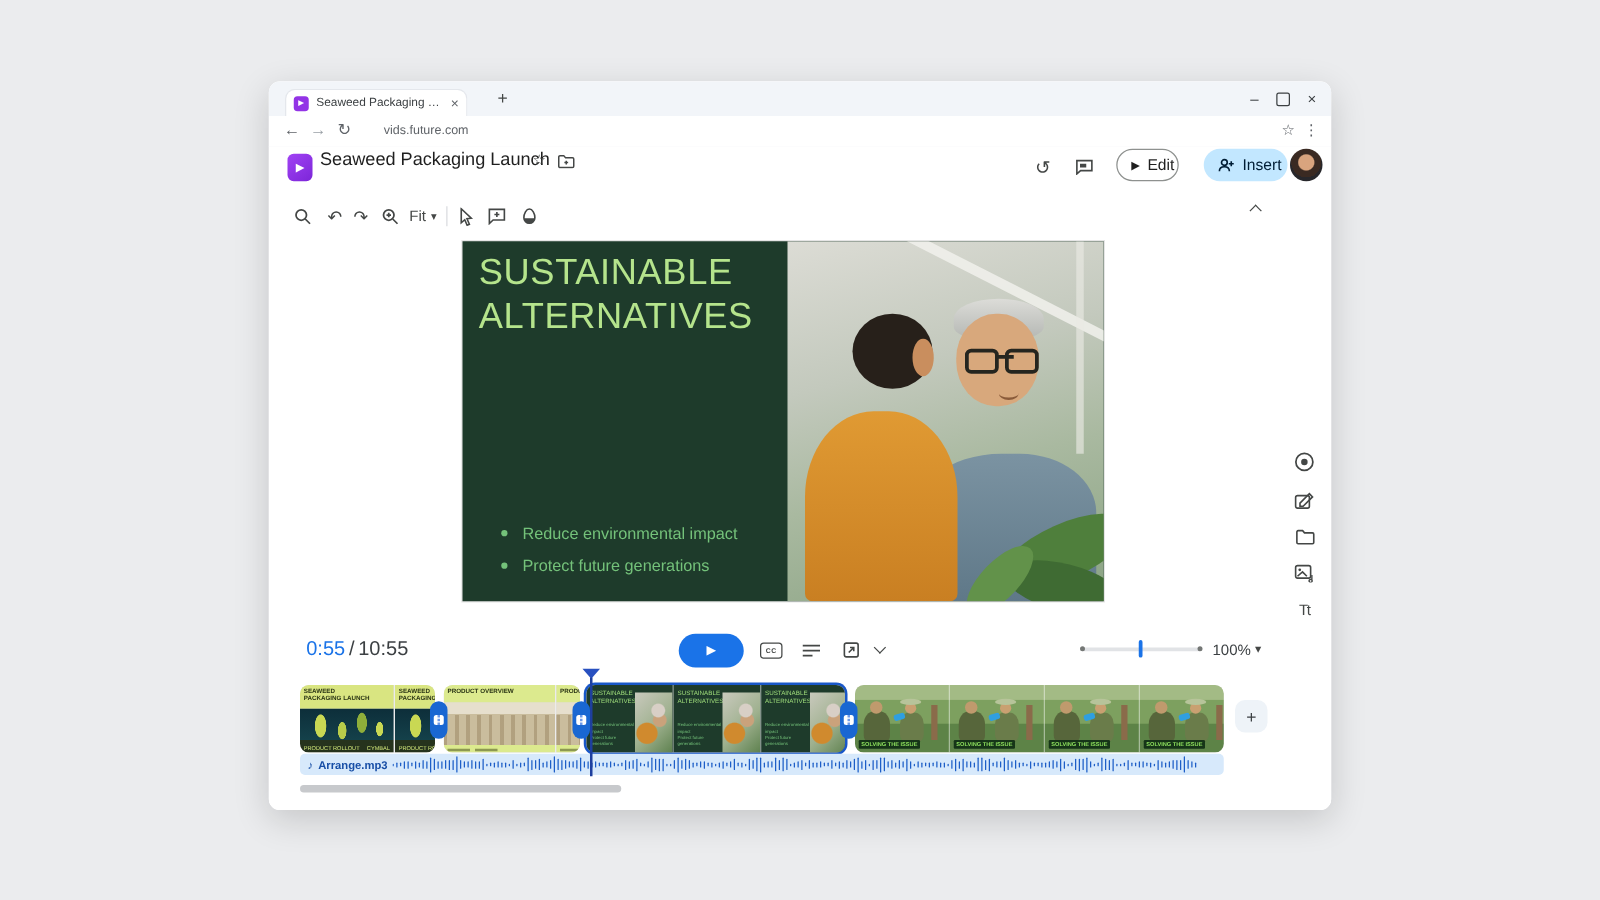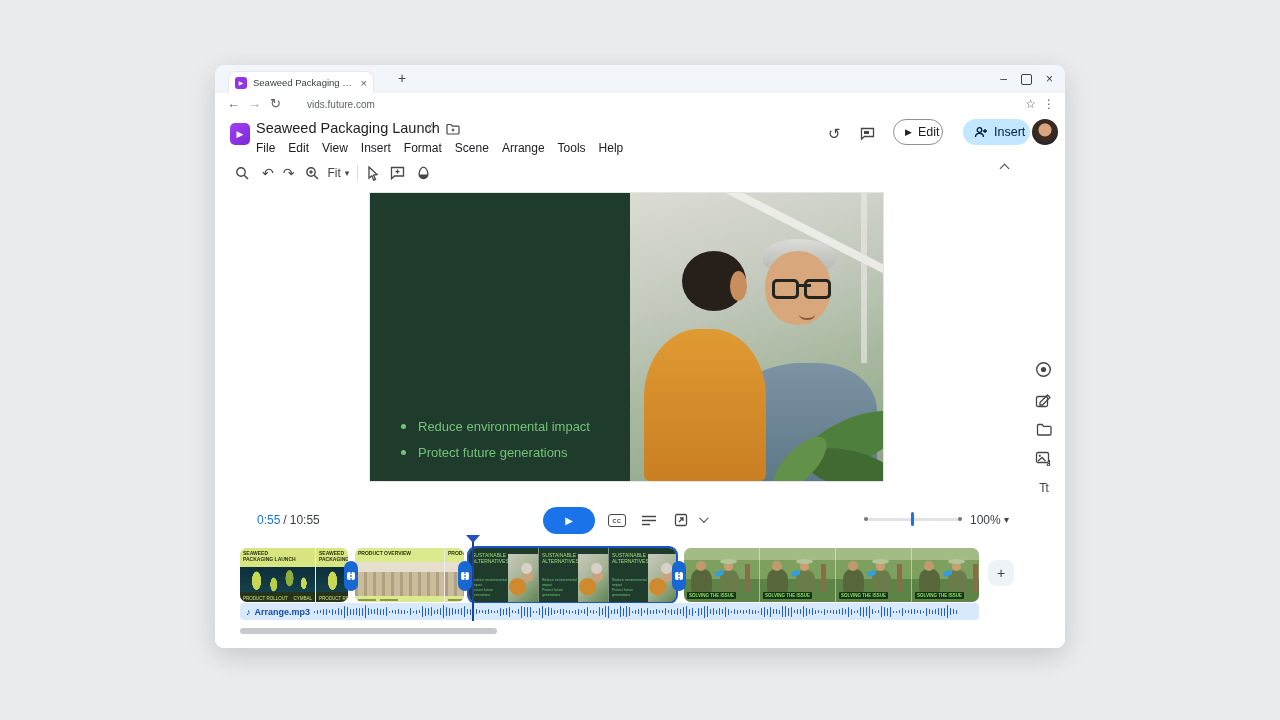--- a/index.html
+++ b/index.html
@@ -77,21 +77,21 @@
   .gl{position:absolute;top:86px;width:21px;height:14px;border:3px solid #25251f;border-radius:5px;}
   .gl.r{right:52px;} .gl.l{right:84px;}
   .gl-bridge{position:absolute;right:72px;top:91px;width:14px;height:3px;background:#25251f;}
   .smile{position:absolute;right:68px;top:116px;width:16px;height:9px;border-bottom:2px solid #8a5b3a;border-radius:50%;}
   
   .rail{position:absolute;left:820px;top:244px;display:flex;flex-direction:column;gap:15px;align-items:center;color:#444746;}
   .rail .tt{font-size:12px;letter-spacing:-1px;color:#444746;}
   
   .timeline{position:absolute;left:0;top:388px;right:0;height:143px;background:#fff;}
   .ctr{position:absolute;top:0;height:30px;display:flex;align-items:center;}
-  .time{left:42px;font-size:12px;color:#3c4043;}
+  .time{left:30px;font-size:16px;color:#3c4043;}
   .time .cur{color:#1a73e8;}
   .tplay{position:absolute;left:328px;top:2px;width:52px;height:27px;border-radius:14px;background:#1a73e8;
     color:#fff;display:flex;align-items:center;justify-content:center;font-size:10px;}
   .cc-box{border:1.3px solid #444746;border-radius:3px;width:16px;height:11px;font-size:5.5px;font-weight:bold;
     display:flex;align-items:center;justify-content:center;color:#444746;letter-spacing:.5px;}
   .ctl-ic{position:absolute;top:7px;color:#444746;}
   .slider{position:absolute;left:650px;top:13px;width:96px;height:3px;background:#e1e3e6;border-radius:2px;}
   .sl-dot{position:absolute;top:-1px;width:4px;height:4px;border-radius:50%;background:#747775;}
   .sl-thumb{position:absolute;left:46px;top:-6px;width:3px;height:14px;border-radius:2px;background:#1a73e8;}
   .zoom-lvl{position:absolute;left:755px;top:8px;font-size:12px;color:#3c4043;}
@@ -186,31 +186,20 @@
 
       <div class="logo">▶</div>
       <div class="doc-title">Seaweed Packaging Launch</div>
       <span class="doc-star">☆</span>
       <span class="hdr-ic" style="left:231px;top:6px">
         <svg width="14" height="12" viewBox="0 0 14 12" fill="none" stroke="#444746" stroke-width="1.2">
           <path d="M1 2.5 a1 1 0 0 1 1-1 h3 l1.4 1.6 H12 a1 1 0 0 1 1 1 V10 a1 1 0 0 1-1 1 H2 a1 1 0 0 1-1-1 Z"></path>
           <path d="M5.5 7 h3 M7 5.5 v3"></path>
         </svg>
       </span>
-      <div class="menus">
-        <span>File</span>
-        <span>Edit</span>
-        <span>View</span>
-        <span>Insert</span>
-        <span>Format</span>
-        <span>Scene</span>
-        <span>Arrange</span>
-        <span>Tools</span>
-        <span>Help</span>
-      </div>
 
       <span class="hdr-ic" style="left:613px;top:8px;font-size:15px">↺</span>
       <span class="hdr-ic" style="left:645px;top:10px">
         <svg width="15" height="13" viewBox="0 0 15 13" fill="none" stroke="#444746" stroke-width="1.3">
           <path d="M1.5 1.5 h12 v8 h-9 l-3 2.6 Z"></path>
             <rect x="4" y="4" width="5" height="3" fill="#444746" stroke="none"></rect>
         </svg>
       </span>
       <div class="pill play-pill">
         <span style="font-size:9px">▶</span>
@@ -260,20 +249,21 @@
         <span class="tb" style="margin-left:12px">
           <svg width="13" height="15" viewBox="0 0 13 15" fill="none" stroke="#444746" stroke-width="1.3">
             <path d="M6.5 1.2 C4 1.2 2.1 5 2.1 8.2 a4.4 4.4 0 0 0 8.8 0 C10.9 5 9 1.2 6.5 1.2 Z"></path>
             <path d="M2.3 8.6 h8.4 a4.2 4.2 0 0 1 -8.4 0 Z" fill="#444746" stroke="none"></path>
           </svg>
         </span>
       </div>
       <span class="collapse chev up"></span>
 
       <div class="slide">
+        <div class="slide-title">SUSTAINABLE ALTERNATIVES</div>
         <div class="bullets">
           <div class="b-row">
             <span class="b-dot"></span>
             <span>Reduce environmental impact</span>
           </div>
           <div class="b-row">
             <span class="b-dot"></span>
             <span>Protect future generations</span>
           </div>
         </div>

